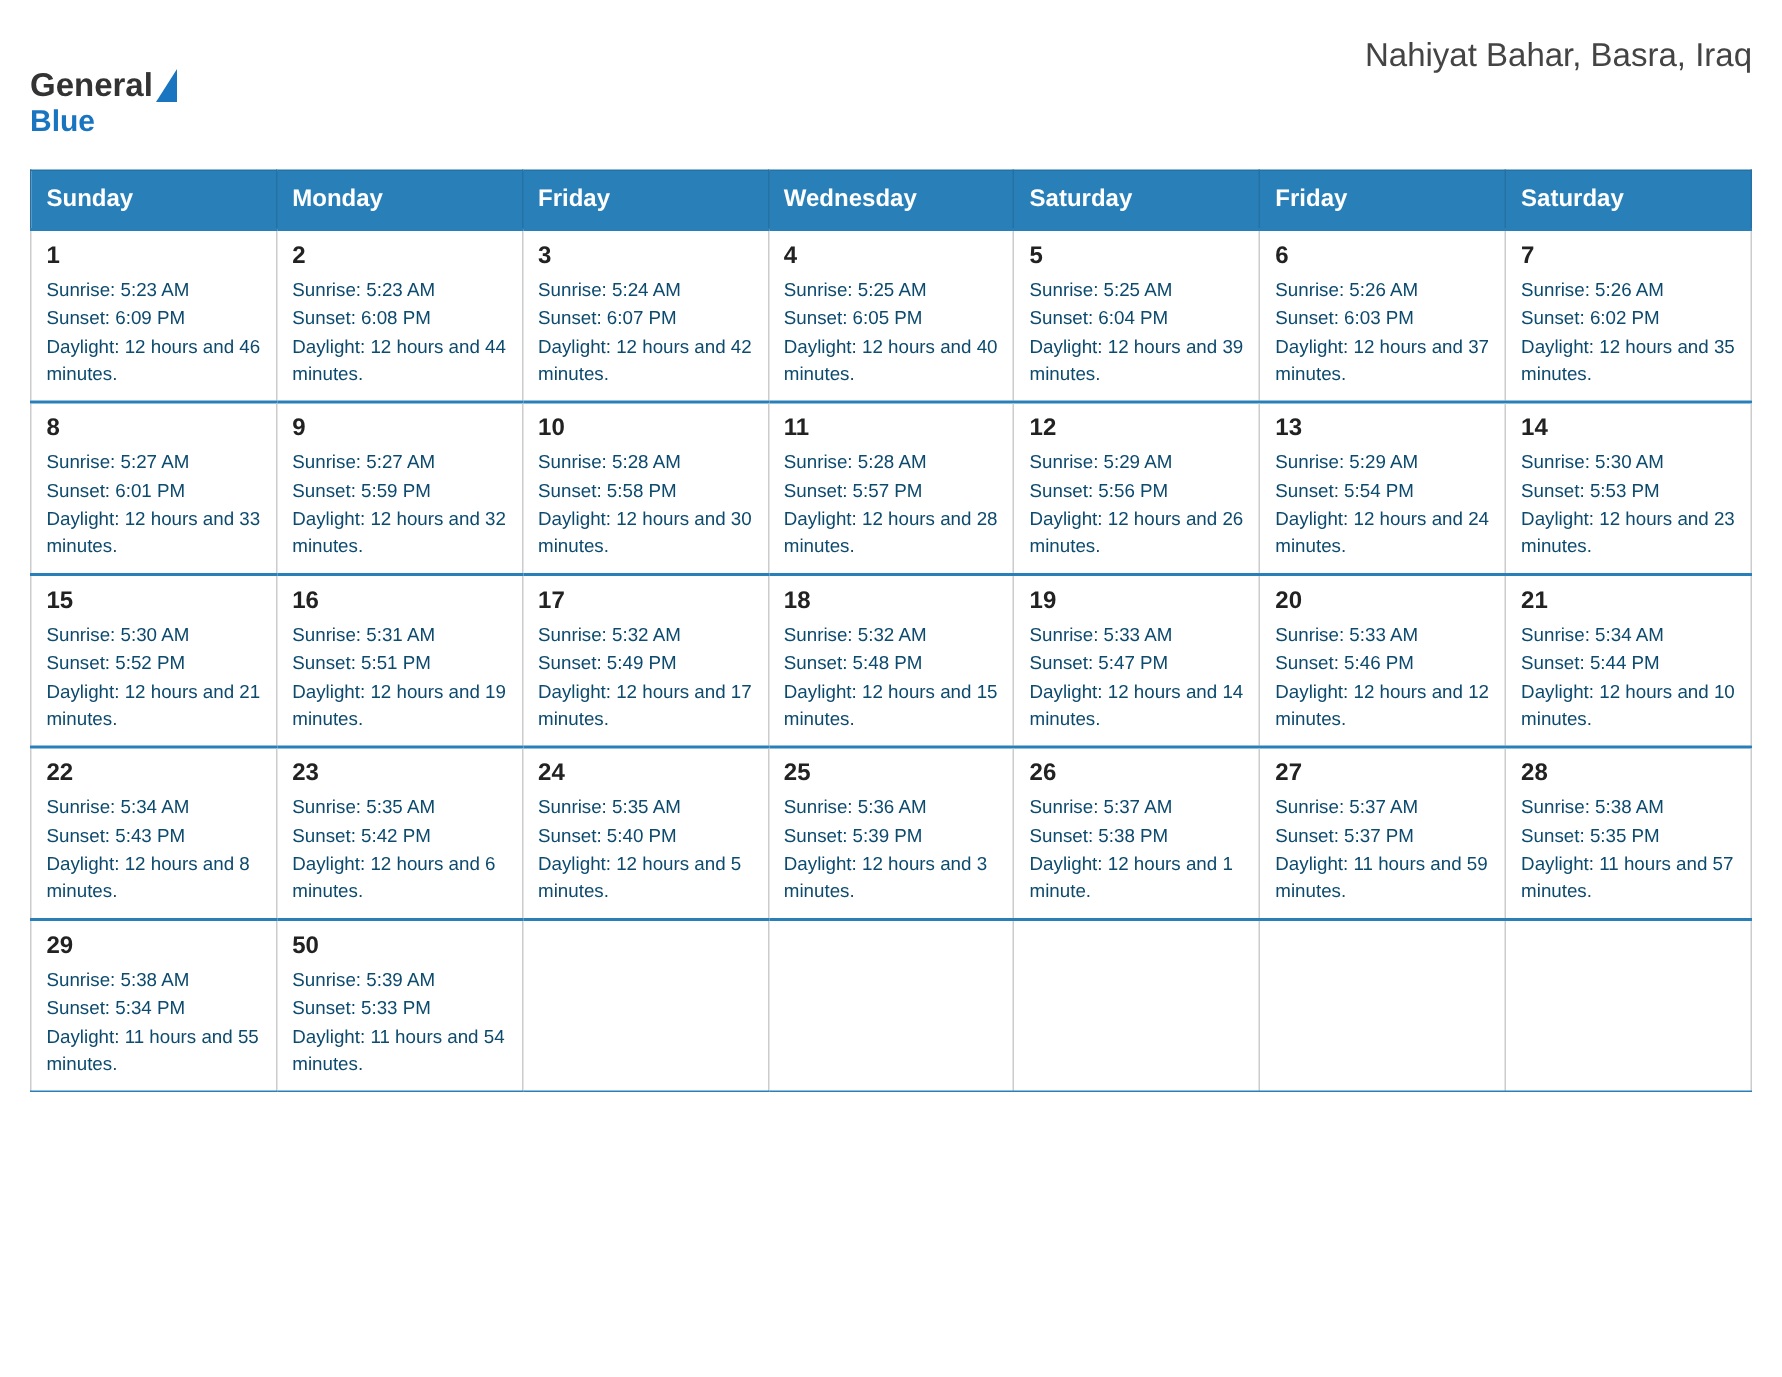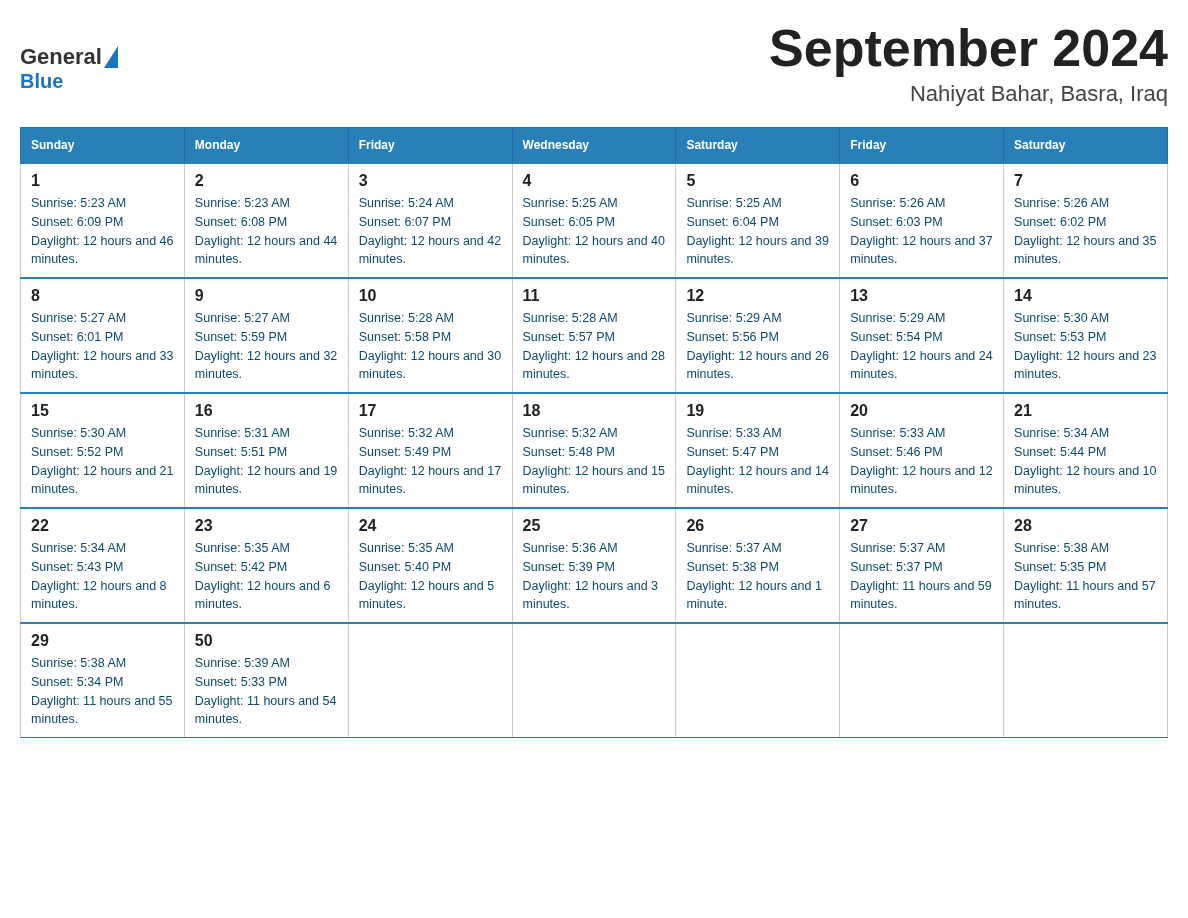--- a/index.html
+++ b/index.html
@@ -58,21 +58,21 @@
       margin-top: 4px;
     }
     .calendar {
       width: 100%;
       border-collapse: collapse;
       border: 1.5px solid #2980b9;
     }
     .calendar th {
       background-color: #2980b9;
       color: #fff;
-      font-size: 12px;
+      font-size: 16px;
       font-weight: bold;
       padding: 10px 10px;
       text-align: left;
       border: 1px solid #2471a3;
     }
     .calendar td {
       vertical-align: top;
       padding: 8px 10px;
       border: 1px solid #ccc;
       border-top: 2px solid #2980b9;
@@ -104,21 +104,20 @@
 
 <div class="header">
   <div class="logo-wrapper">
     <div class="logo-top-row">
       <span class="logo-text-general">General</span>
       <span class="logo-triangle"></span>
     </div>
     <span class="logo-blue">Blue</span>
   </div>
   <div class="title-area">
-    <div class="month-title">September 2024</div>
     <div class="subtitle">Nahiyat Bahar, Basra, Iraq</div>
   </div>
 </div>
 
 <table class="calendar">
   <thead>
     <tr>
     <th>Sunday</th>
         <th>Monday</th>
         <th>Friday</th>

